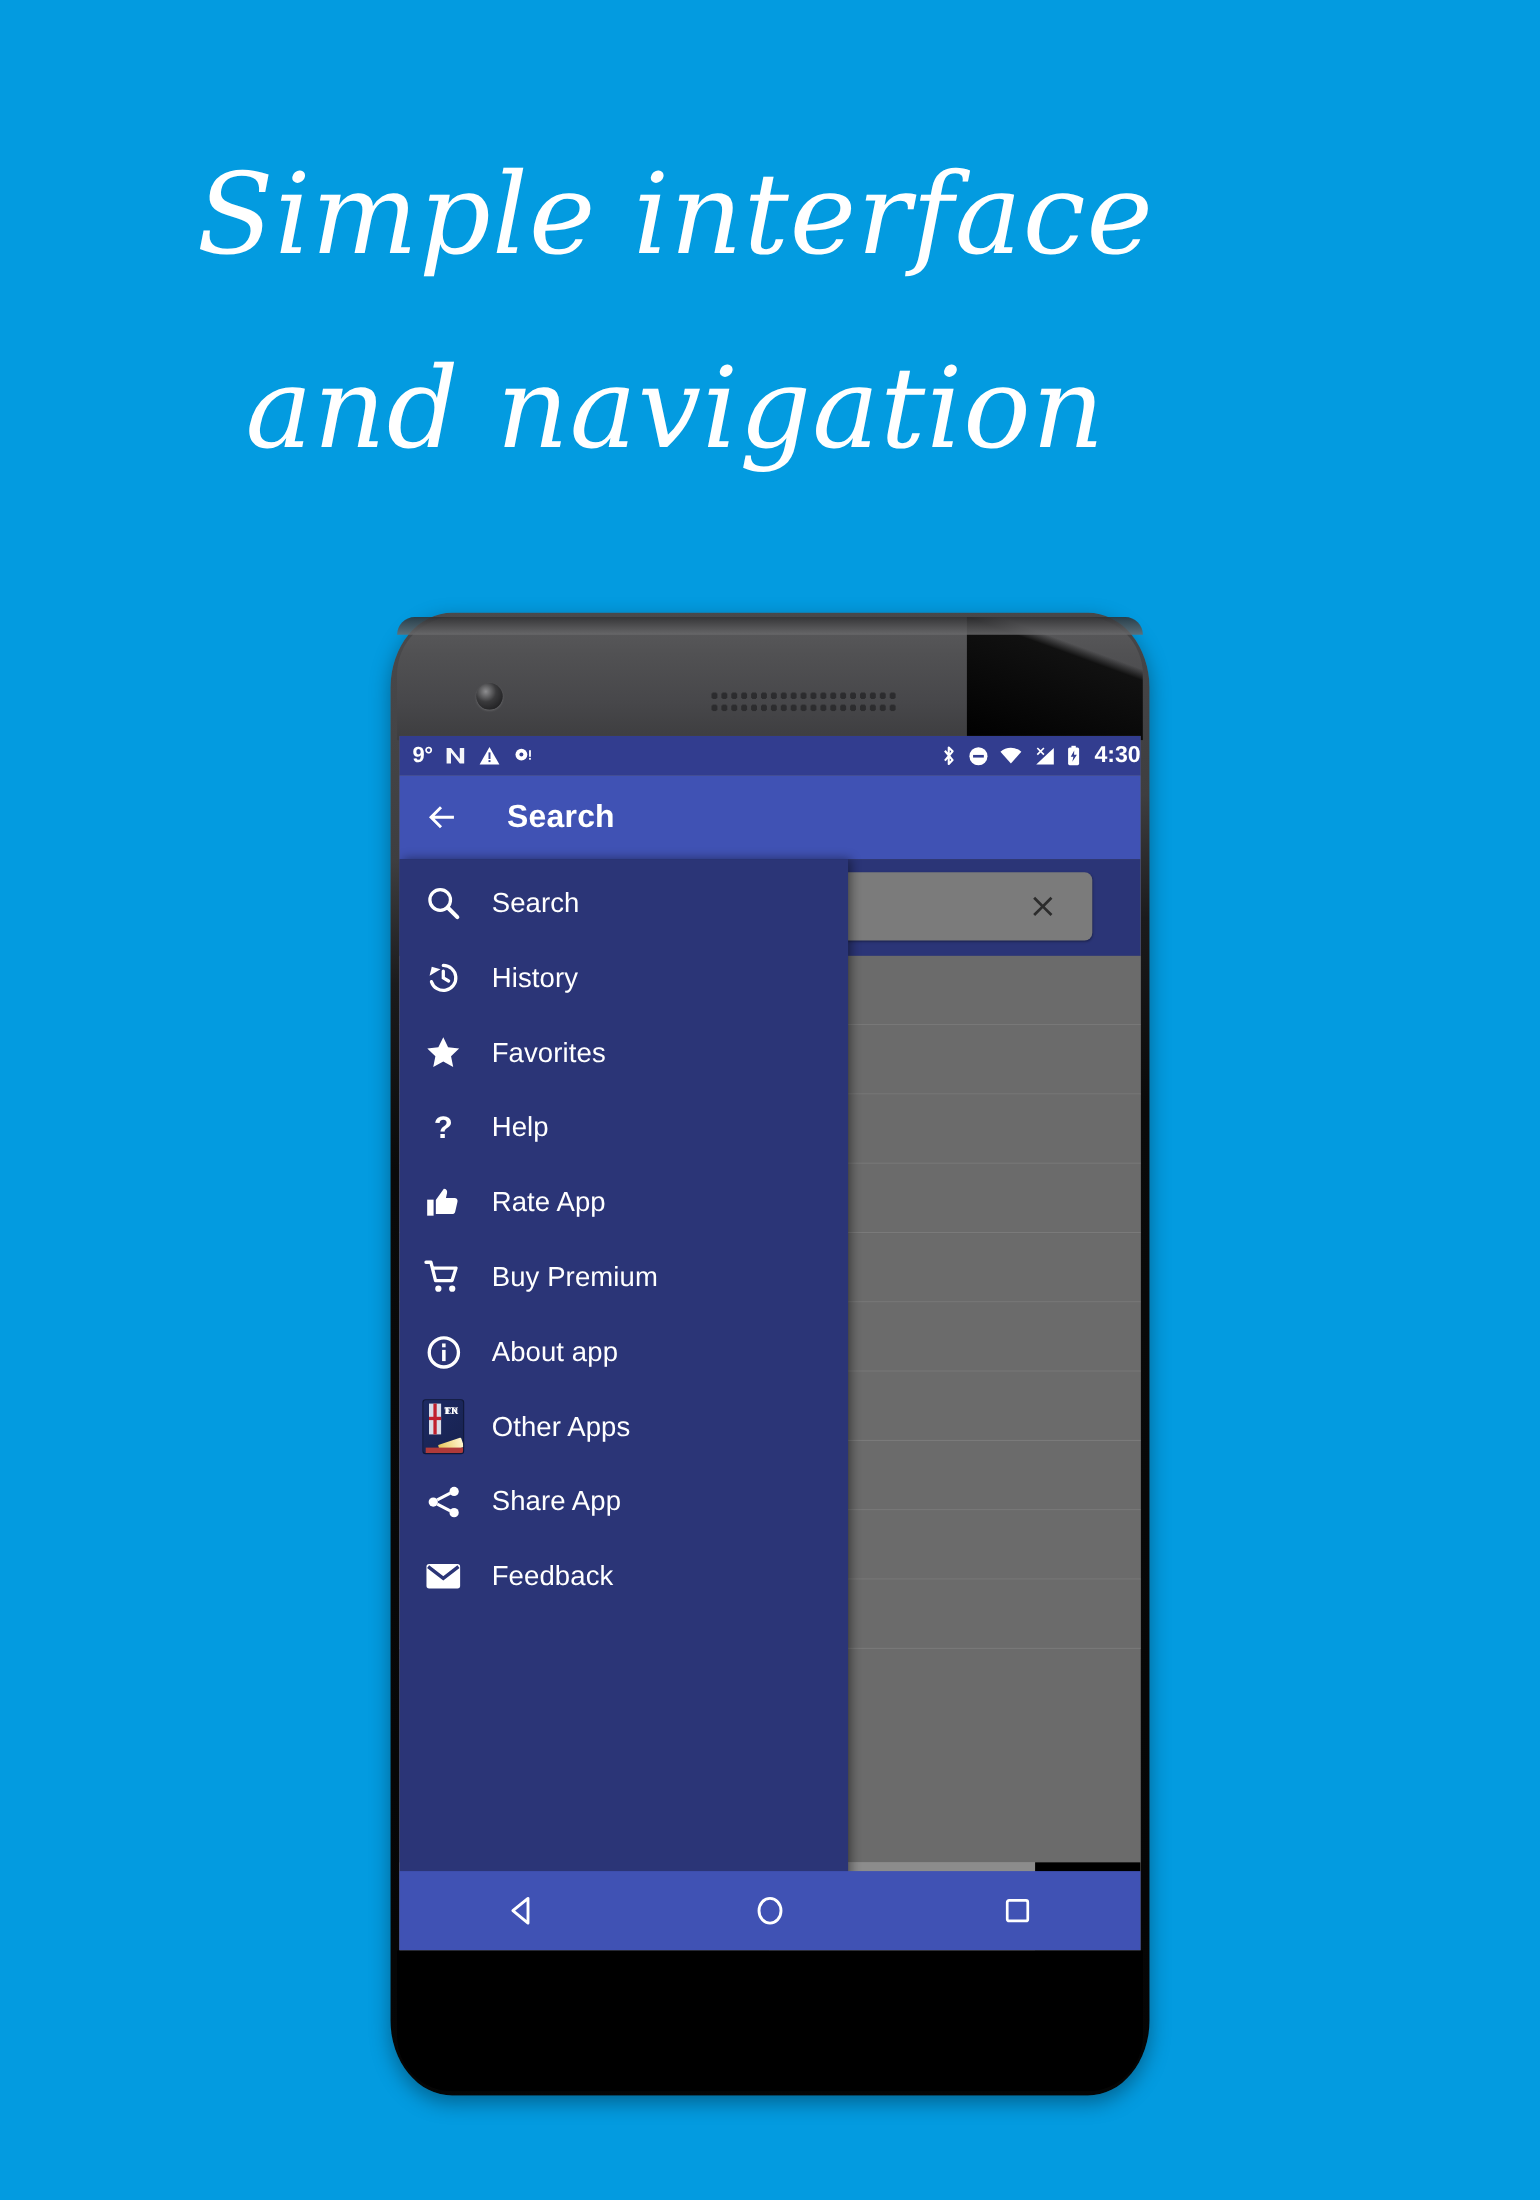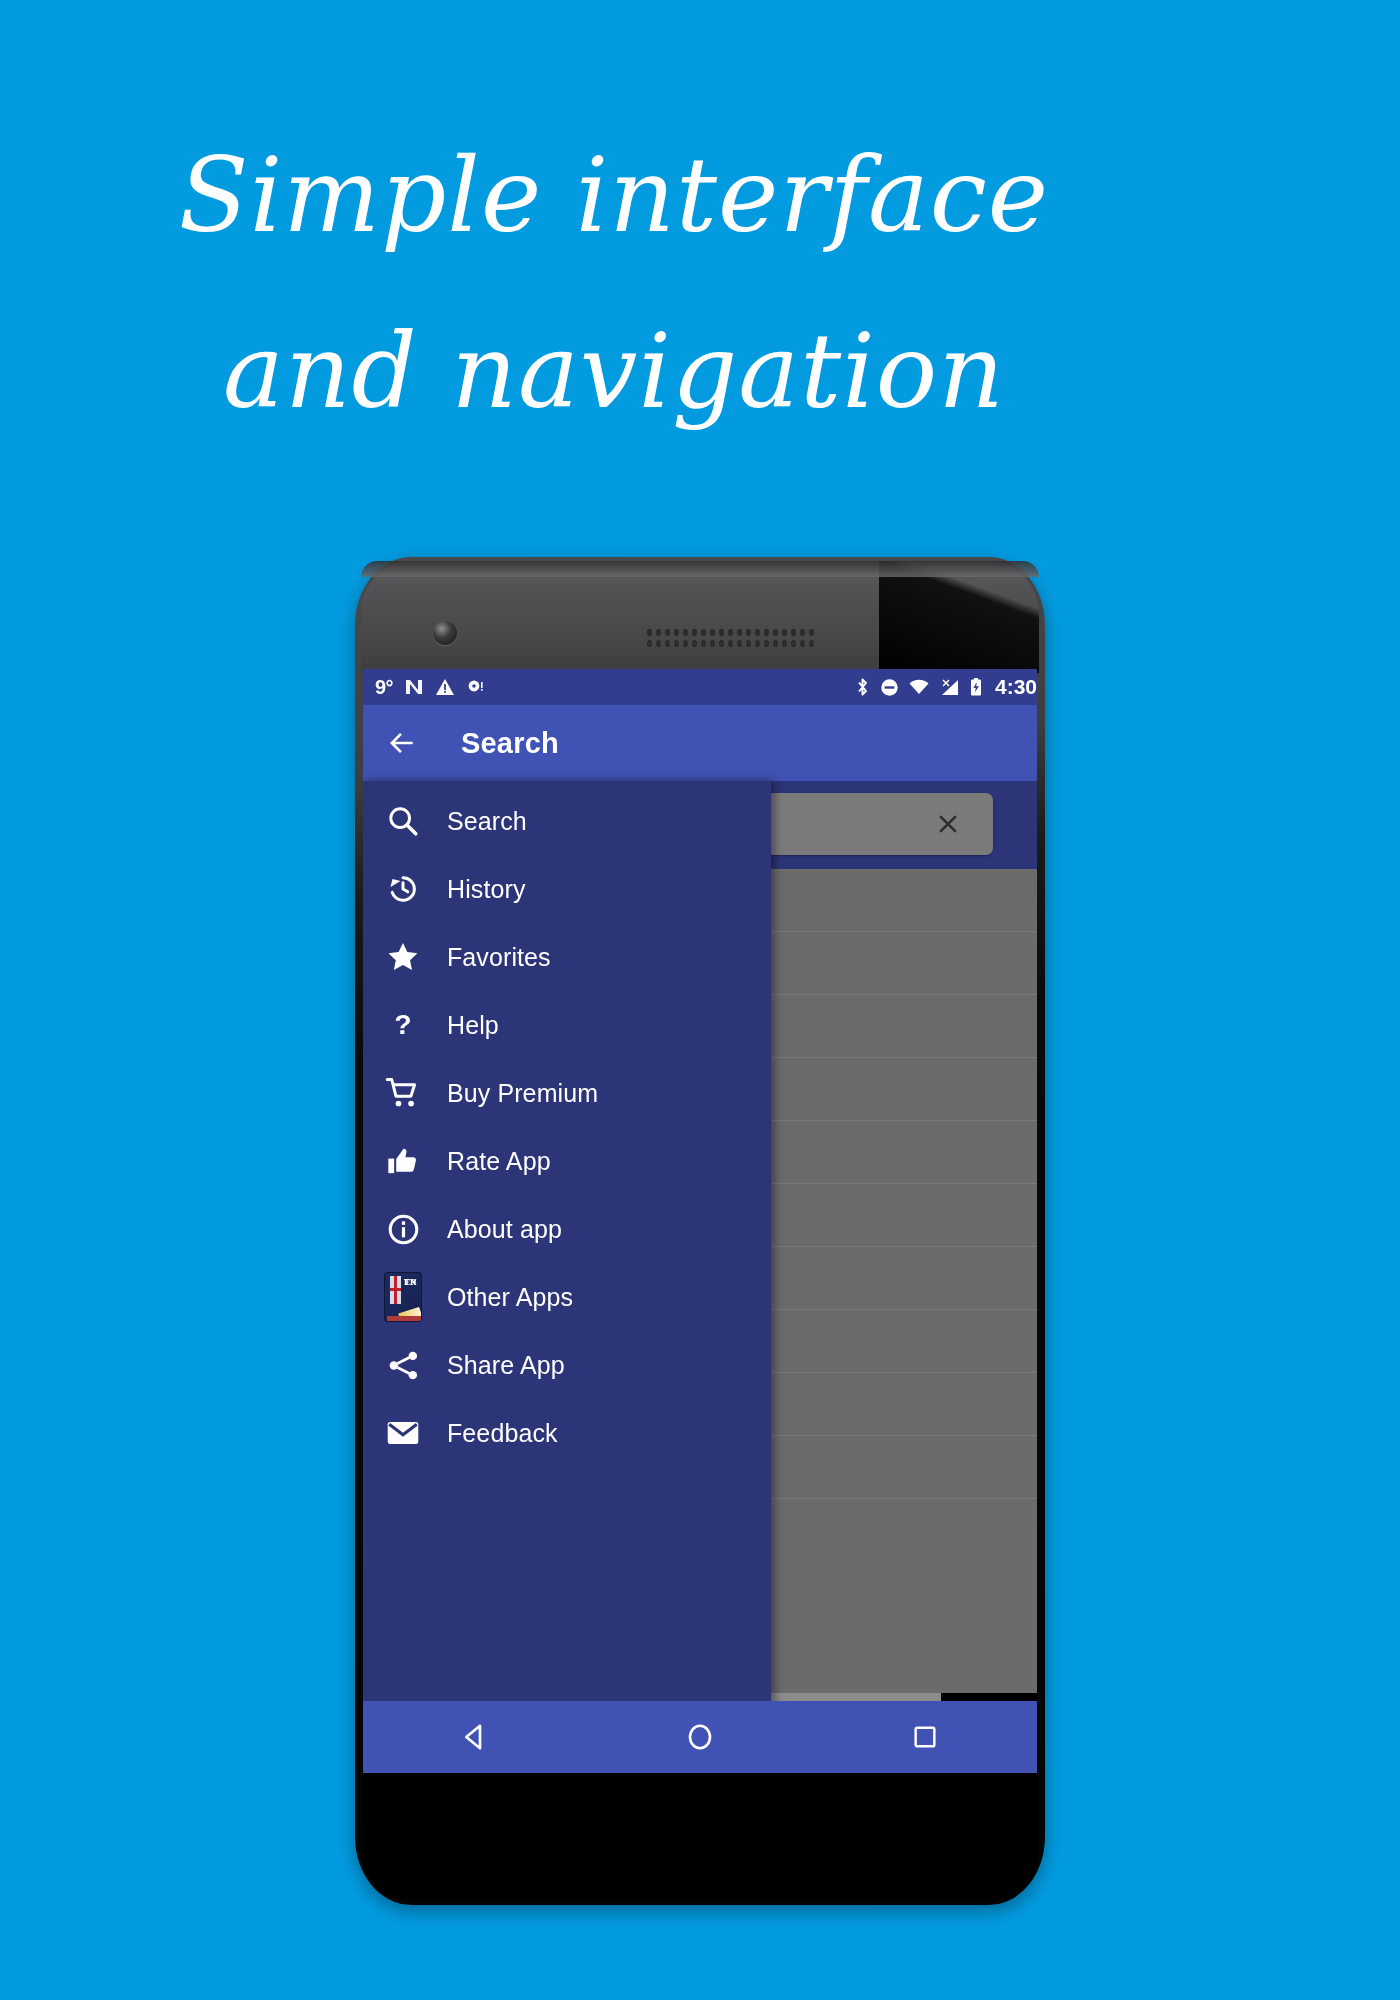--- a/index.html
+++ b/index.html
@@ -316,37 +316,37 @@
         <span class="dr-icon">
           <svg width="34" height="34" viewBox="0 0 24 24">
               <text x="12" y="18.5" text-anchor="middle" font-family="Liberation Sans, sans-serif" font-size="20" font-weight="700" fill="#fff">?</text>
             </svg>
         </span>
         <span class="dr-label">Help</span>
       </div>
 
       <div class="dr-item">
         <span class="dr-icon">
+          <svg width="35" height="35" viewBox="0 0 24 24">
+              <rect x="1.6" y="10" width="4" height="10" fill="#fff"></rect>
+              <path d="M7 10.2 12 3.2c1.5 0 2.3 1.1 2 2.6l-.7 3.2h5.3c1.4 0 2.2 1 1.9 2.3l-1.4 6.1c-.2 1.1-1 1.6-2.1 1.6H7z" fill="#fff"></path>
+            </svg>
+        </span>
+        <span class="dr-label">Rate App</span>
+      </div>
+
+      <div class="dr-item">
+        <span class="dr-icon">
           <svg width="36" height="36" viewBox="0 0 24 24">
               <path d="M1.5 3h3l2.8 11.1h10l2.4-7.6H6.2" stroke="#fff" stroke-width="2" fill="none" stroke-linecap="round" stroke-linejoin="round"></path>
               <circle cx="9" cy="19" r="1.9" fill="#fff"></circle>
               <circle cx="17.4" cy="19" r="1.9" fill="#fff"></circle>
             </svg>
         </span>
         <span class="dr-label">Buy Premium</span>
-      </div>
-
-      <div class="dr-item">
-        <span class="dr-icon">
-          <svg width="35" height="35" viewBox="0 0 24 24">
-              <rect x="1.6" y="10" width="4" height="10" fill="#fff"></rect>
-              <path d="M7 10.2 12 3.2c1.5 0 2.3 1.1 2 2.6l-.7 3.2h5.3c1.4 0 2.2 1 1.9 2.3l-1.4 6.1c-.2 1.1-1 1.6-2.1 1.6H7z" fill="#fff"></path>
-            </svg>
-        </span>
-        <span class="dr-label">Rate App</span>
       </div>
 
       <div class="dr-item">
         <span class="dr-icon">
           <svg width="35" height="35" viewBox="0 0 24 24">
               <circle cx="12" cy="12" r="9.1" stroke="#fff" stroke-width="2.1" fill="none"></circle>
               <rect x="10.9" y="10.4" width="2.2" height="7" fill="#fff"></rect>
               <rect x="10.9" y="6.4" width="2.2" height="2.4" fill="#fff"></rect>
             </svg>
         </span>

